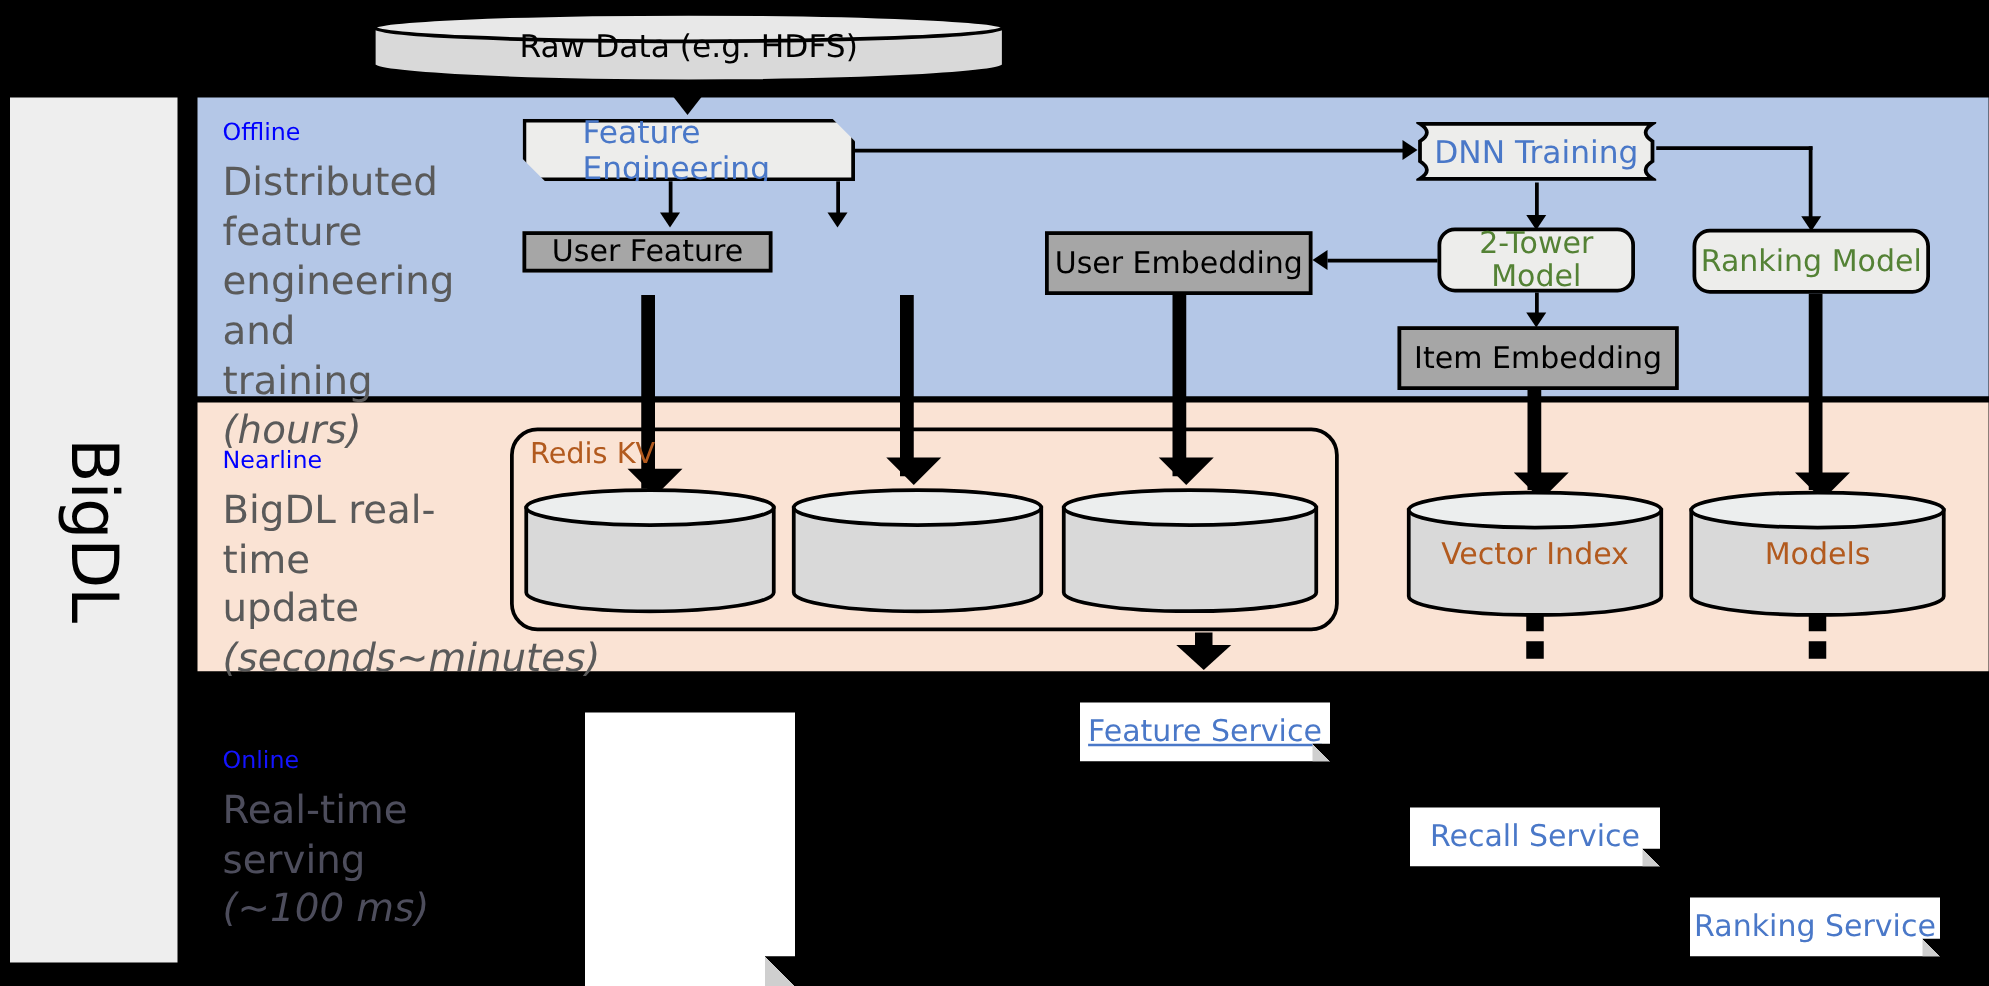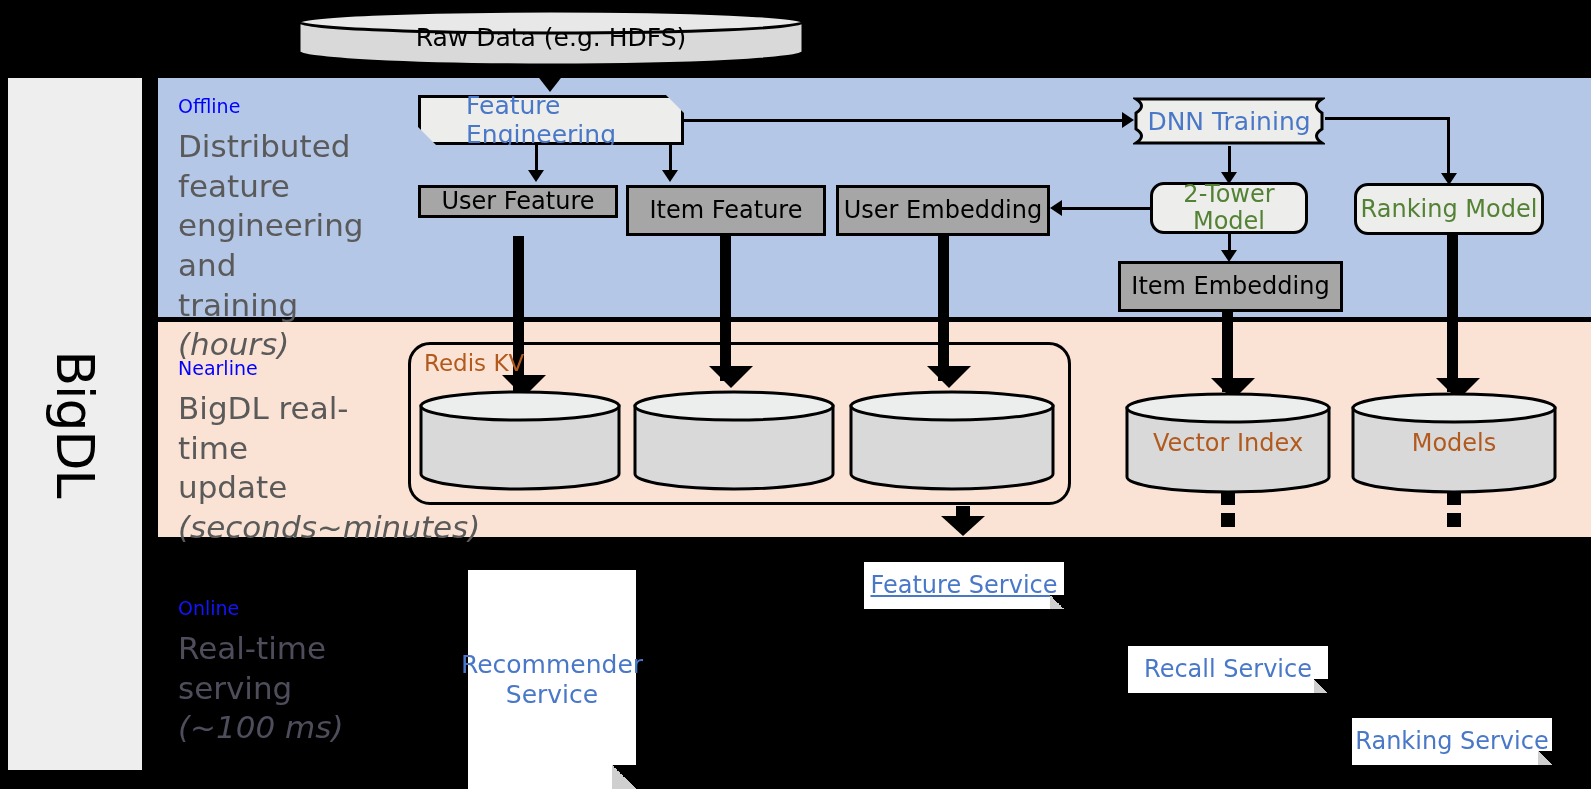--- a/index.html
+++ b/index.html
@@ -164,23 +164,20 @@
   <div class="ln thin-v" style="left:1228px;top:146px;height:32px;"></div>
   <div class="arrow-dn" style="left:1221px;top:172px;"></div>
 
   <div class="ln thin-h" style="left:1325px;top:117px;width:125px;"></div>
   <div class="ln thin-v" style="left:1447px;top:117px;height:62px;"></div>
   <div class="arrow-dn" style="left:1441px;top:173px;"></div>
 
   <div class="node gray-box" style="left:418px;top:185px;width:200px;height:33px;justify-content:center;">
     <span>User Feature</span>
   </div>
-  <div class="node gray-box" style="left:626px;top:185px;width:200px;height:51px;">
-    <span>Item Feature</span>
-  </div>
   <div class="node gray-box" style="left:836px;top:185px;width:214px;height:51px;">
     <span>User Embedding</span>
   </div>
   <div class="node gray-box" style="left:1118px;top:261px;width:225px;height:51px;">
     <span>Item Embedding</span>
   </div>
 
   <div class="node light-box rounded green-txt" style="left:1150px;top:182px;width:158px;height:52px;">
     <span>2-Tower Model</span>
   </div>
@@ -249,21 +246,20 @@
   <div class="ln" style="left:956px;top:506px;width:14px;height:14px;"></div>
   <div class="arrow-dn huge" style="left:941px;top:516px;border-top-width:20px;"></div>
 
   <div class="ln" style="left:1221px;top:491px;width:14px;height:14px;"></div>
   <div class="ln" style="left:1221px;top:513px;width:14px;height:14px;"></div>
 
   <div class="ln" style="left:1447px;top:491px;width:14px;height:14px;"></div>
   <div class="ln" style="left:1447px;top:513px;width:14px;height:14px;"></div>
 
   <div class="note" id="note-recommender">
-    <span>Recommender Service</span>
     <span class="fold"></span>
   </div>
   <div class="note" id="note-feature">
     <span>Feature Service</span>
     <span class="fold"></span>
   </div>
   <div class="note" id="note-recall">
     <span>Recall Service</span>
     <span class="fold"></span>
   </div>

